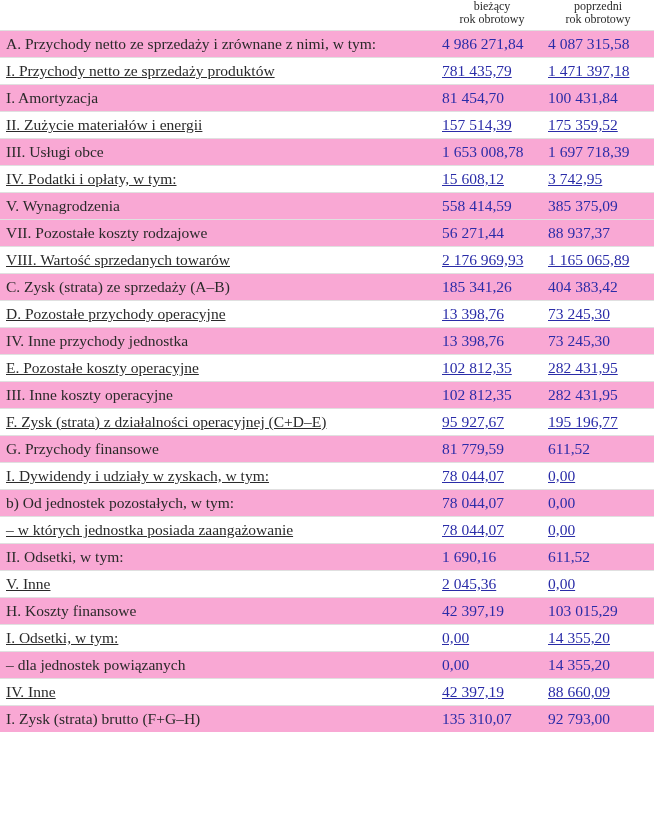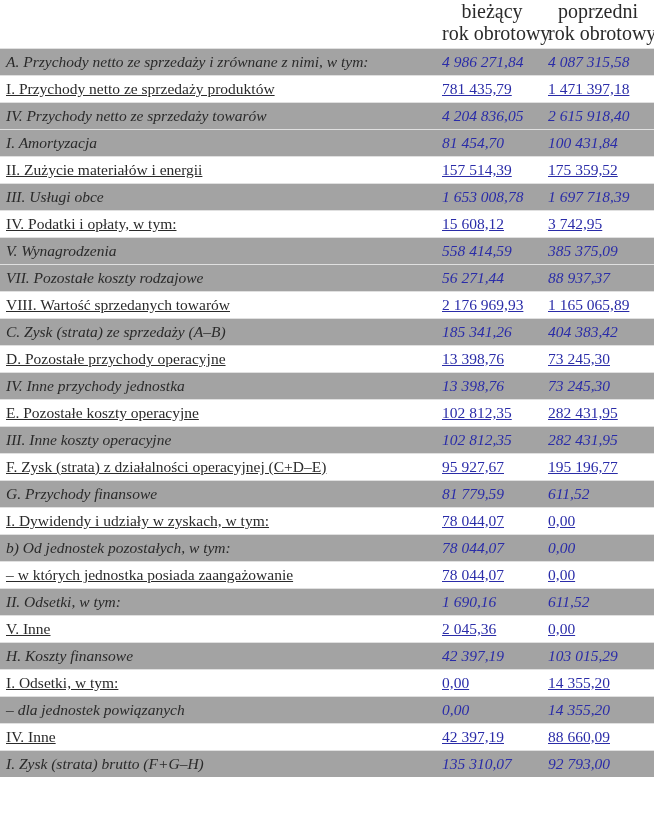--- a/index.html
+++ b/index.html
@@ -27,38 +27,38 @@
     border-collapse: collapse;
     table-layout: fixed;
     font-size: 15.5px;
   }
 
   table.pnl col.c-label { width: 442px; }
   table.pnl col.c-val   { width: 106px; }
 
   thead th {
     font-weight: normal;
-    font-size: 20px;
+    font-size: 12px;
     color: #2a2a2a;
     vertical-align: bottom;
     padding: 0 0 3px 0;
     background: #ffffff;
     border: none;
     line-height: 1.12;
   }
   thead th.h-label { background: #ffffff; }
   thead th.h-col {
     text-align: center;
     padding-right: 6px;
   }
   thead th.h-col .hl { display: block; white-space: nowrap; }
 
   tbody tr { height: 26px; }
 
-  tbody tr.odd  td { background: #a3a3a3; font-style: italic; }
+  tbody tr.odd  td { background: #f9a8d4; }
   tbody tr.even td { background: #ffffff; text-decoration: underline; }
 
   tbody td {
     border-top: 1px solid #e0e0e0;
     padding: 0;
     height: 26px;
     line-height: 26px;
     vertical-align: middle;
     white-space: nowrap;
     overflow: hidden;
@@ -108,25 +108,20 @@
           <td class="label lvl0">A. Przychody netto ze sprzedaży i zrównane z nimi, w tym:</td>
           <td class="val">4 986 271,84</td>
           <td class="val">4 087 315,58</td>
         </tr>
         <tr class="even">
           <td class="label lvl1">I. Przychody netto ze sprzedaży produktów</td>
           <td class="val">781 435,79</td>
           <td class="val">1 471 397,18</td>
         </tr>
         <tr class="odd">
-          <td class="label lvl1">IV. Przychody netto ze sprzedaży towarów</td>
-          <td class="val">4 204 836,05</td>
-          <td class="val">2 615 918,40</td>
-        </tr>
-        <tr class="odd">
           <td class="label lvl1">I. Amortyzacja</td>
           <td class="val">81 454,70</td>
           <td class="val">100 431,84</td>
         </tr>
         <tr class="even">
           <td class="label lvl1">II. Zużycie materiałów i energii</td>
           <td class="val">157 514,39</td>
           <td class="val">175 359,52</td>
         </tr>
         <tr class="odd">

